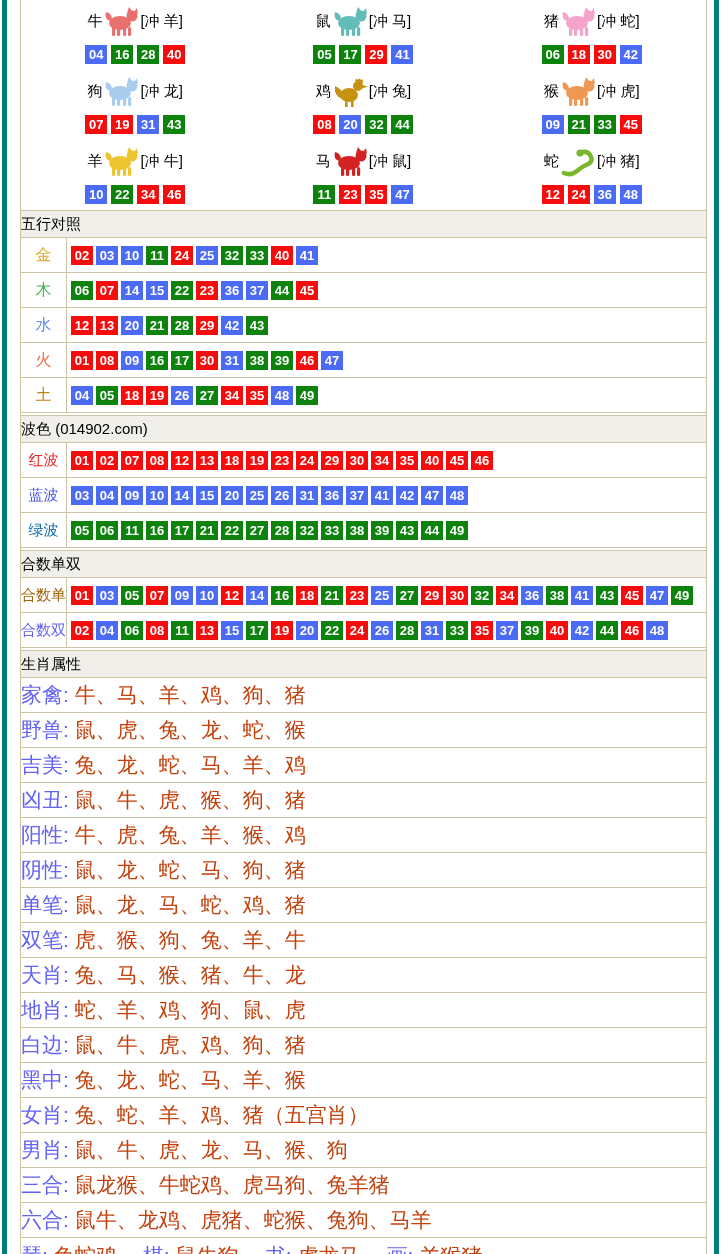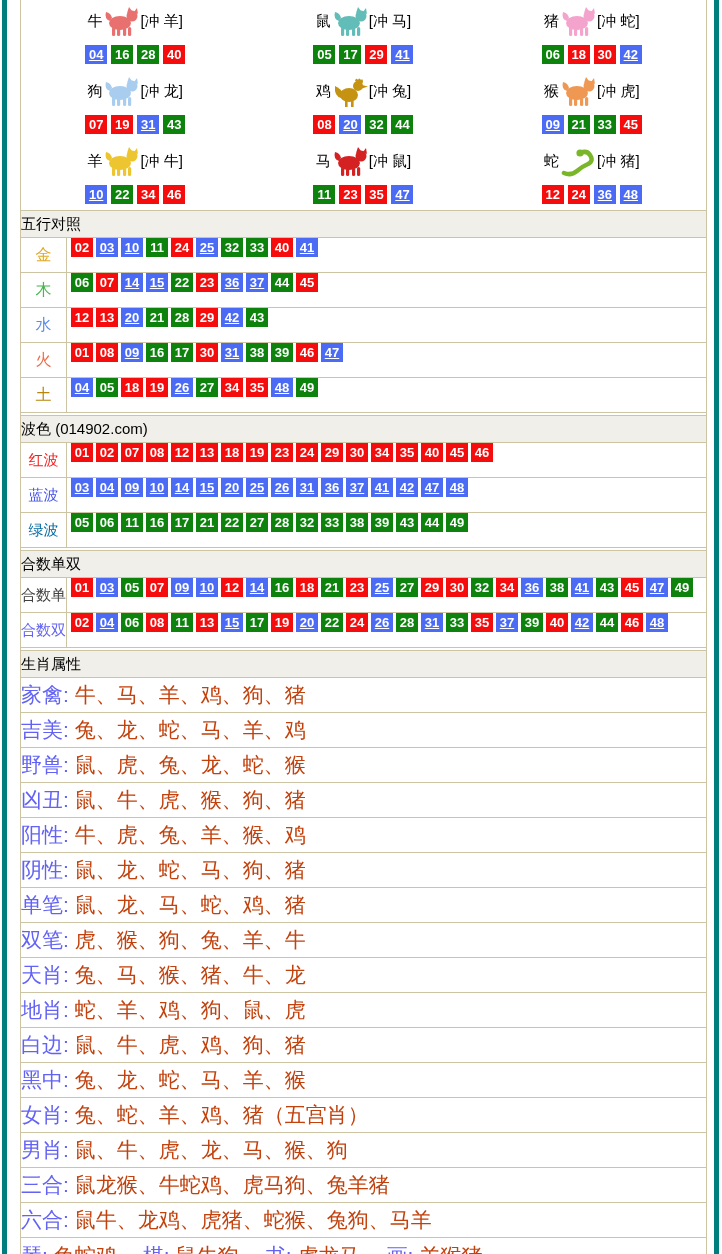--- a/index.html
+++ b/index.html
@@ -21,38 +21,38 @@
   .z-title{display:flex;align-items:center;font-size:15px;white-space:nowrap;}
   .z-icon{display:inline-flex;margin:0 1px;}
   .z-icon svg{width:36px;height:30px;display:block;}
   
   .tiles{display:flex;gap:4px;}
   .tile{
     width:22px;height:19px;line-height:19px;text-align:center;flex:none;
     color:#fff;font-weight:bold;font-size:13px;font-family:"Liberation Sans",sans-serif;
   }
   .t-red{background:var(--ball-red,#f50d0d);}
-  .t-blue{background:var(--ball-blue,#4b6bf5);text-decoration:underline;}
+  .t-blue{background:var(--ball-blue,#4b6bf5);}
   .t-green{background:var(--ball-green,#0d830d);}
   
   .sec-h{
     height:26px;line-height:26px;text-align:left;font-size:15px;
     background:var(--header-bg,#f1efe9);
     border-top:1px solid var(--table-line,#ccc4a2);
     border-bottom:1px solid var(--table-line,#ccc4a2);
   }
   .gap{margin-top:2px;}
   
   .lrow{display:flex;align-items:stretch;height:34px;border-bottom:1px solid var(--table-line,#ccc4a2);}
   .lrow .lbl{
     width:45px;flex:none;display:flex;align-items:center;justify-content:center;
     font-size:15px;border-right:1px solid var(--table-line,#ccc4a2);white-space:nowrap;
   }
   .wx .lbl{font-size:16px;}
-  .lrow .tiles{padding-left:4px;gap:3px;}
+  .lrow .tiles{align-items:center;padding-left:4px;gap:3px;}
   
   .srow{
     height:34px;border-bottom:1px solid var(--table-line,#ccc4a2);
     display:flex;align-items:center;justify-content:flex-start;font-size:21px;white-space:nowrap;
   }
   .slbl{color:var(--label-blue,#6262f5);margin-right:6px;}
   .stext{color:#c2410c;}
   .arts-row{gap:26px;height:35px;border-bottom:none;}
   .seg{display:inline-flex;align-items:center;}
   .hidden-defs{position:absolute;width:0;height:0;overflow:hidden;}
@@ -397,21 +397,21 @@
             <span class="tile t-green">44</span>
             <span class="tile t-green">49</span>
           </div>
       </div>
       </div>
 
     <div class="sec-h gap">合数单双</div>
     <div>
 
     <div class="lrow">
-        <div class="lbl" style="color: #404040;">合数单</div>
+        <div class="lbl" style="color: #a16207;">合数单</div>
         <div class="tiles">
             <span class="tile t-red">01</span>
             <span class="tile t-blue">03</span>
             <span class="tile t-green">05</span>
             <span class="tile t-red">07</span>
             <span class="tile t-blue">09</span>
             <span class="tile t-blue">10</span>
             <span class="tile t-red">12</span>
             <span class="tile t-blue">14</span>
             <span class="tile t-green">16</span>
@@ -465,26 +465,26 @@
       </div>
 
     <div class="sec-h gap">生肖属性</div>
     <div>
 
     <div class="srow">
         <span class="slbl">家禽:</span>
         <span class="stext">牛、马、羊、鸡、狗、猪</span>
       </div>
         <div class="srow">
+        <span class="slbl">野兽:</span>
+        <span class="stext">鼠、虎、兔、龙、蛇、猴</span>
+      </div>
+        <div class="srow">
         <span class="slbl">吉美:</span>
         <span class="stext">兔、龙、蛇、马、羊、鸡</span>
-      </div>
-        <div class="srow">
-        <span class="slbl">野兽:</span>
-        <span class="stext">鼠、虎、兔、龙、蛇、猴</span>
       </div>
         <div class="srow">
         <span class="slbl">凶丑:</span>
         <span class="stext">鼠、牛、虎、猴、狗、猪</span>
       </div>
         <div class="srow">
         <span class="slbl">阳性:</span>
         <span class="stext">牛、虎、兔、羊、猴、鸡</span>
       </div>
         <div class="srow">

